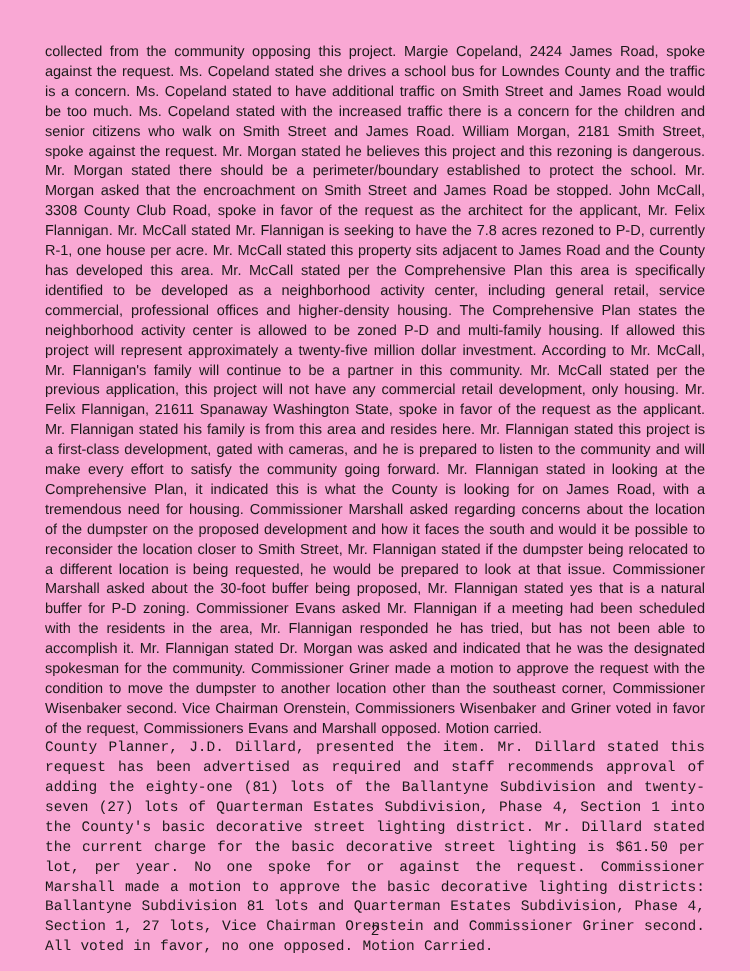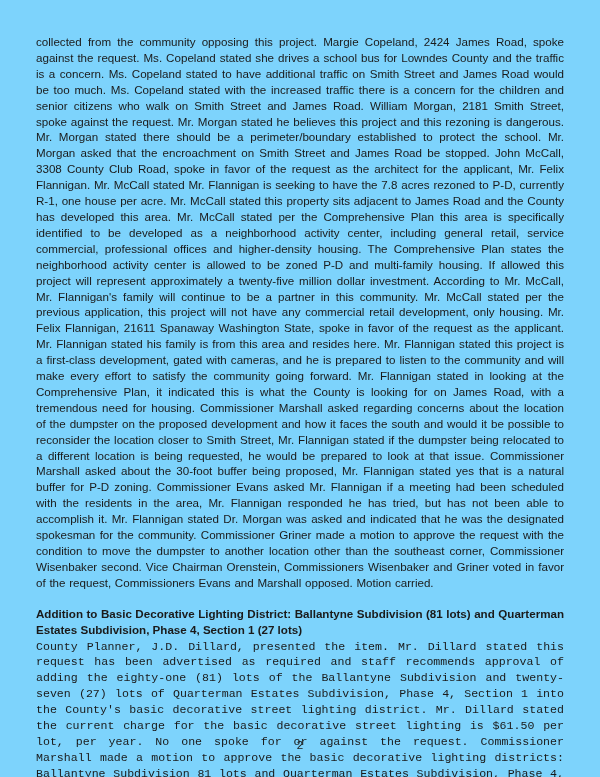--- a/index.html
+++ b/index.html
@@ -4,21 +4,21 @@
 <style>
   html, body {
     margin: 0;
     padding: 0;
     background: #ffffff;
   }
   .page {
     position: relative;
     width: 600px;
     height: 777px;
-    background: #7dd3fc;
+    background: #f9a8d4;
     font-family: "Liberation Sans", sans-serif;
     color: #1a1a1a;
     box-sizing: border-box;
     padding: 34px 36px 0 36px;
   }
   .body-text {
     font-size: 11.6px;
     line-height: 15.9px;
     text-align: justify;
     margin: 0;
@@ -44,18 +44,17 @@
     font-size: 11.6px;
     color: #1a1a1a;
   }
 </style>
 </head>
 <body>
 
 <div class="page">
   <p class="body-text">collected from the community opposing this project.   Margie Copeland, 2424 James Road, spoke against the request.  Ms. Copeland stated she drives a school bus for Lowndes County and the traffic is a concern.  Ms. Copeland stated to have additional traffic on Smith Street and James Road would be too much.  Ms. Copeland stated with the increased traffic there is a concern for the children and senior citizens who walk on Smith Street and James Road.   William Morgan, 2181 Smith Street, spoke against the request.  Mr. Morgan stated he believes this project and this rezoning is dangerous.  Mr. Morgan stated there should be a perimeter/boundary established to protect the school.  Mr. Morgan asked that the encroachment on Smith Street and James Road be stopped. John McCall, 3308 County Club Road, spoke in favor of the request as the architect for the applicant, Mr. Felix Flannigan.  Mr. McCall stated Mr. Flannigan is seeking to have the 7.8 acres rezoned to P-D, currently R-1, one house per acre.  Mr. McCall stated this property sits adjacent to James Road and the County has developed this area.  Mr. McCall stated per the Comprehensive Plan this area is specifically identified to be developed as a neighborhood activity center, including general retail, service commercial, professional offices and higher-density housing.  The Comprehensive Plan states the neighborhood activity center is allowed to be zoned P-D and multi-family housing.   If allowed this project will represent approximately a twenty-five million dollar investment.  According to Mr. McCall, Mr. Flannigan's family will continue to be a partner in this community.  Mr. McCall stated per the previous application, this project will not have any commercial retail development, only housing.  Mr. Felix Flannigan, 21611 Spanaway Washington State, spoke in favor of the request as the applicant.  Mr. Flannigan stated his family is from this area and resides here.  Mr. Flannigan stated this project is a first-class development, gated with cameras, and he is prepared to listen to the community and will make every effort to satisfy the community going forward.  Mr. Flannigan stated in looking at the Comprehensive Plan, it indicated this is what the County is looking for on James Road, with a tremendous need for housing. Commissioner Marshall asked regarding concerns about the location of the dumpster on the proposed development and how it faces the south and would it be possible to reconsider the location closer to Smith Street, Mr. Flannigan stated if the dumpster being relocated to a different location is being requested, he would be prepared to look at that issue.  Commissioner Marshall asked about the 30-foot buffer being proposed, Mr. Flannigan stated yes that is a natural buffer for P-D zoning. Commissioner Evans asked Mr. Flannigan if a meeting had been scheduled with the residents in the area, Mr. Flannigan responded he has tried, but has not been able to accomplish it. Mr. Flannigan stated Dr. Morgan was asked and indicated that he was the designated spokesman for the community. Commissioner Griner made a motion to approve the request with the condition to move the dumpster to another location other than the southeast corner, Commissioner Wisenbaker second.   Vice Chairman Orenstein, Commissioners Wisenbaker and Griner voted in favor of the request, Commissioners Evans and Marshall opposed.  Motion carried.</p>
 
-  <p class="section-heading">Addition to Basic Decorative Lighting District: Ballantyne Subdivision (81 lots) and Quarterman Estates Subdivision, Phase 4, Section 1 (27 lots)</p>
 
   <p class="body-text para-after-heading">County Planner, J.D. Dillard, presented the item.  Mr. Dillard stated this request has been advertised as required and staff recommends approval of adding the eighty-one (81) lots of the Ballantyne Subdivision and twenty-seven (27) lots of Quarterman Estates Subdivision, Phase 4, Section 1 into the County's basic decorative street lighting district.  Mr. Dillard stated the current charge for the basic decorative street lighting is $61.50 per lot, per year.  No one spoke for or against the request. Commissioner Marshall made a motion to approve the basic decorative lighting districts: Ballantyne Subdivision 81 lots and Quarterman Estates Subdivision, Phase 4, Section 1, 27 lots, Vice Chairman Orenstein and Commissioner Griner second.  All voted in favor, no one opposed.  Motion Carried.</p>
 
   <div class="page-number">2</div>
 </div>
 
 </body></html>

